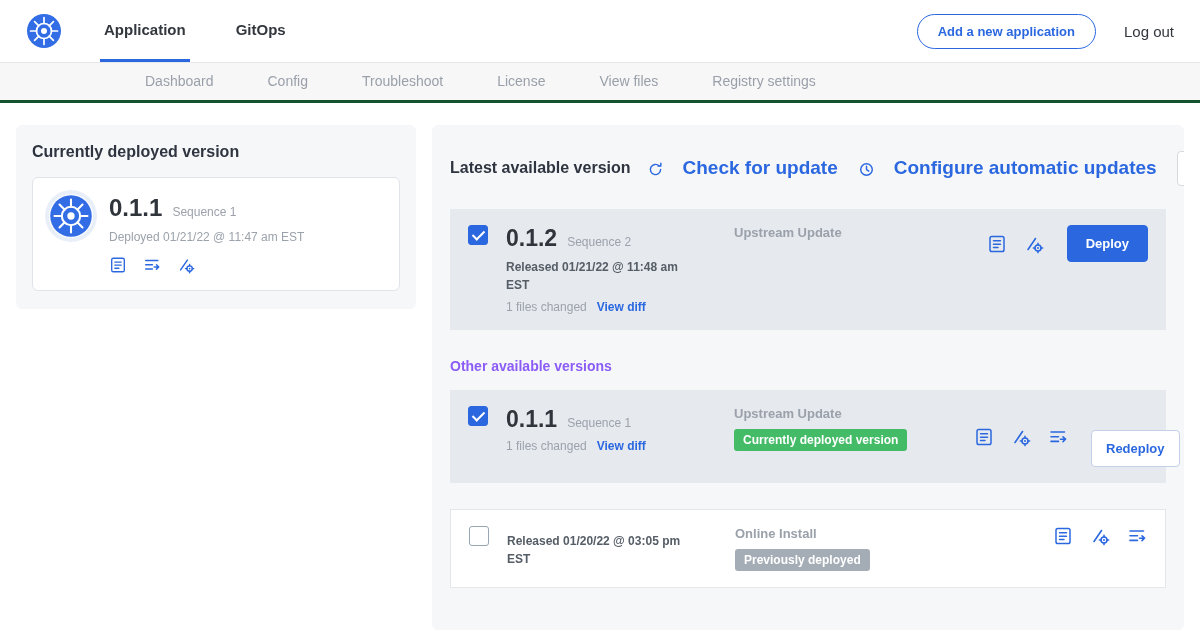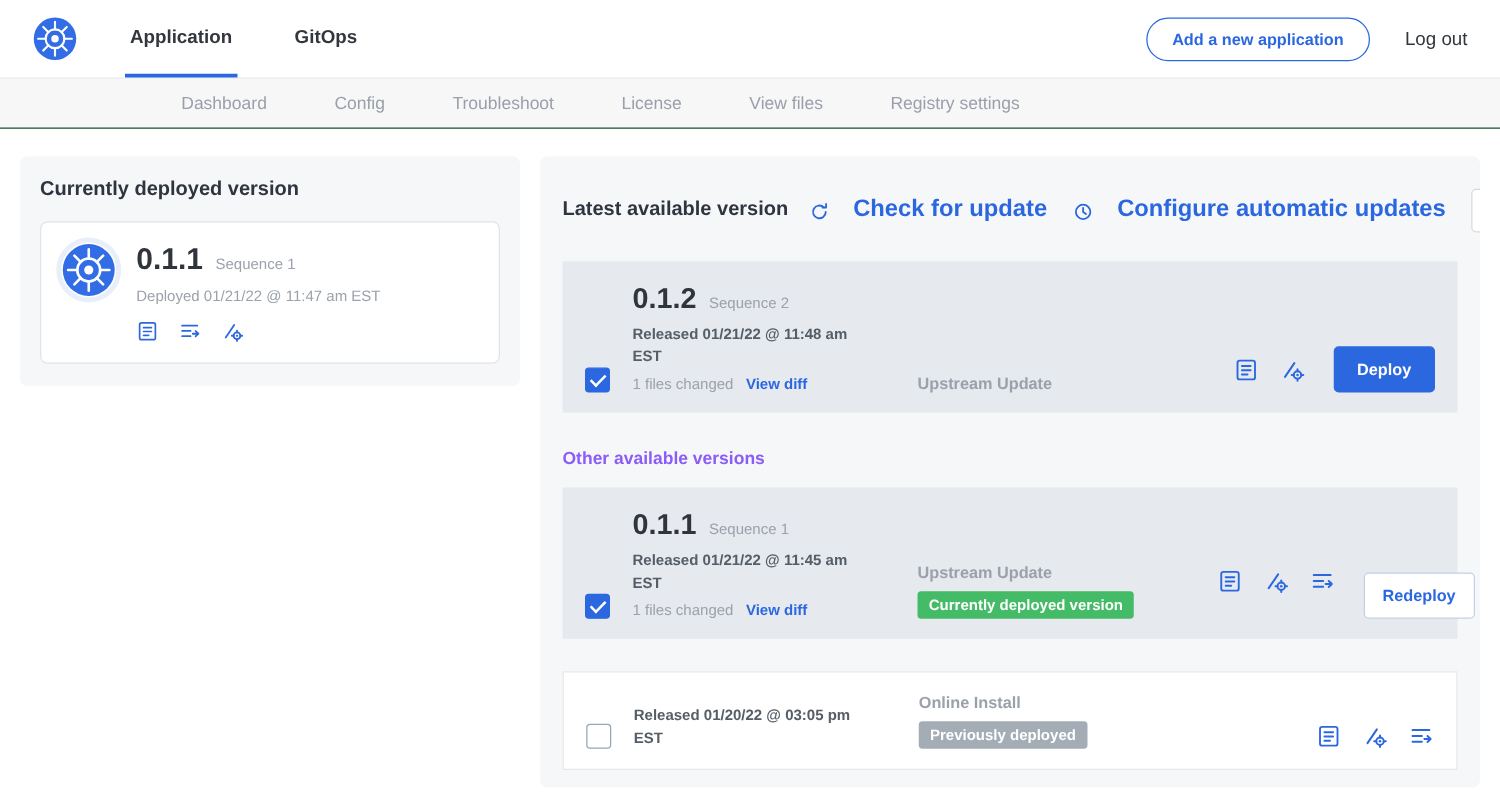--- a/index.html
+++ b/index.html
@@ -16,21 +16,21 @@
   svg.ic{display:block;}
   
   .topnav{display:flex;align-items:stretch;height:63px;border-bottom:1px solid #e7e8ea;background:#fff;padding:0 26px;}
   .logo-wrap{align-self:center;width:36px;height:36px;margin-right:38px;cursor:pointer;}
   .topnav-tab{display:flex;align-items:center;padding:0 4px;margin-right:42px;font-size:15px;font-weight:600;color:#32373e;cursor:pointer;border-bottom:3px solid transparent;}
   .topnav-tab.active{font-weight:700;border-bottom-color:var(--accent);}
   .topnav-right{margin-left:auto;display:flex;align-items:center;gap:28px;}
   .add-app-btn{background:#fff;border:1px solid var(--accent);color:var(--accent);font-family:inherit;font-size:13px;font-weight:700;border-radius:18px;padding:9px 20px;cursor:pointer;}
   .logout{font-size:15px;color:#32373e;cursor:pointer;}
   
-  .subnav{display:flex;align-items:stretch;height:40px;background:#f7f7f8;border-bottom:1px solid #14532d;padding-left:118px;}
+  .subnav{display:flex;align-items:stretch;height:40px;background:#f7f7f8;border-bottom:3px solid #14532d;padding-left:118px;}
   .subnav-item{display:flex;align-items:center;padding:0 27px;font-size:14px;color:#9aa0a9;cursor:pointer;border-bottom:2px solid transparent;}
   .subnav-item.active{color:#323a46;font-weight:700;border-bottom-color:var(--accent);}
   
   .main{display:flex;align-items:flex-start;gap:16px;padding:22px 16px 0;}
   .left-card{width:400px;background:#f6f7f9;border-radius:6px;padding:18px 16px;}
   .card-title{font-size:16px;font-weight:700;color:#2f3540;margin:0 0 16px;}
   .deployed-inner{background:#fff;border:1px solid #e0e3e8;border-radius:6px;padding:16px;display:flex;gap:16px;}
   .deployed-logo{width:44px;height:44px;border-radius:50%;box-shadow:0 0 0 4px #e9eff9;flex-shrink:0;}
   .v-line1{display:flex;align-items:baseline;}
   .v-num{font-size:24px;font-weight:700;color:#30353c;}
@@ -40,21 +40,21 @@
   .ic18{width:18px;height:18px;cursor:pointer;}
   .ic20{width:20px;height:20px;cursor:pointer;color:var(--accent);}
   
   .right-panel{flex:1;background:#f6f7f9;border-radius:6px;padding:18px;height:505px;overflow:hidden;}
   .panel-header{display:flex;align-items:center;}
   .panel-title{font-size:16px;font-weight:700;color:#2f3540;margin-right:16px;white-space:nowrap;}
   .hlink{display:flex;align-items:flex-end;gap:18px;color:var(--accent);font-size:19px;font-weight:600;margin-right:20px;cursor:pointer;white-space:nowrap;text-decoration:none;}
   .btn{font-family:inherit;font-size:13px;font-weight:700;border-radius:4px;padding:9px 16px;cursor:pointer;}
   .cancel-btn{margin-left:auto;background:#fff;border:1px solid #d6dade;color:#7b838d;}
   .diff-btn{margin-left:10px;background:var(--accent);border:1px solid var(--accent);color:#fff;}
-  .version-row{display:flex;align-items:flex-end;border-radius:0;padding:16px 18px;margin-top:16px;}
+  .version-row{display:flex;align-items:flex-start;border-radius:0;padding:16px 18px;margin-top:16px;}
   .version-row.selected{background:#e6e9ee;}
   .version-row.plain{background:#fff;border:1px solid #e4e7ea;margin-top:26px;}
   .cb{appearance:none;-webkit-appearance:none;width:20px;height:20px;border:1px solid #98a5b4;border-radius:3px;background:#fff;margin:0 18px 0 0;position:relative;cursor:pointer;flex-shrink:0;}
   .cb:checked{background:var(--accent);border-color:var(--accent);}
   .cb:checked::after{content:"";position:absolute;left:6px;top:2px;width:5px;height:10px;border:solid #fff;border-width:0 2px 2px 0;transform:rotate(45deg);}
   .v-block{width:228px;flex-shrink:0;}
   .v-num2{font-size:23px;font-weight:700;color:#30353c;}
   .v-released{font-size:12px;font-weight:700;color:#555d66;margin-top:6px;width:182px;line-height:1.5;}
   .v-files{font-size:12px;color:#9ba2ab;margin-top:6px;display:flex;gap:10px;align-items:center;}
   .view-diff{color:var(--accent);font-weight:700;cursor:pointer;text-decoration:none;}
@@ -237,21 +237,20 @@
 
     <div class="other-title">Other available versions</div>
 
     <div class="version-row selected">
       <input type="checkbox" class="cb" checked="" style="">
       <div class="v-block">
         <div class="v-line1">
           <span class="v-num2">0.1.1</span>
           <span class="v-seq">Sequence 1</span>
         </div>
-        <div class="v-released">Released 01/21/22 @ 11:45 am EST</div>
         <div class="v-files">
           <span>1 files changed</span>
           <a class="view-diff">View diff</a>
         </div>
       </div>
       <div class="v-source">
         <div>Upstream Update</div>
         <span class="v-badge badge-green">Currently deployed version</span>
       </div>
       <div class="v-actions">

